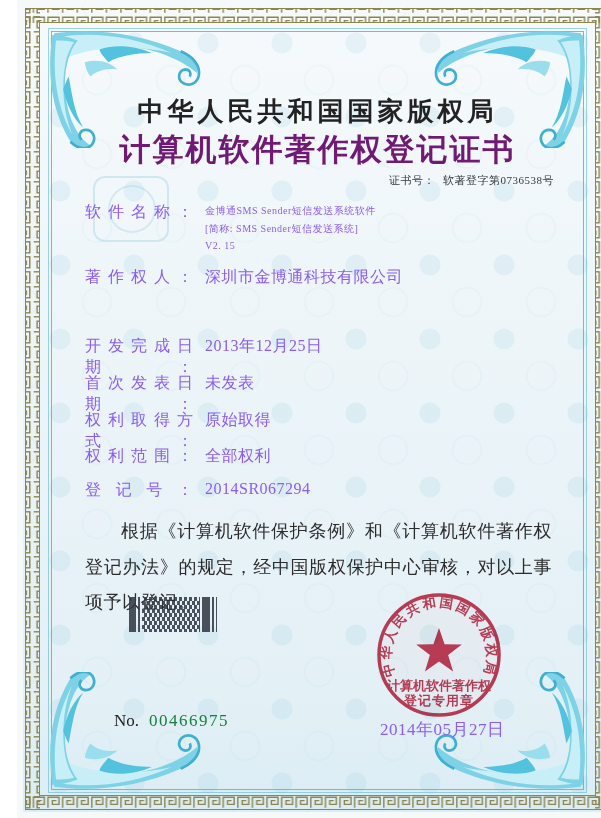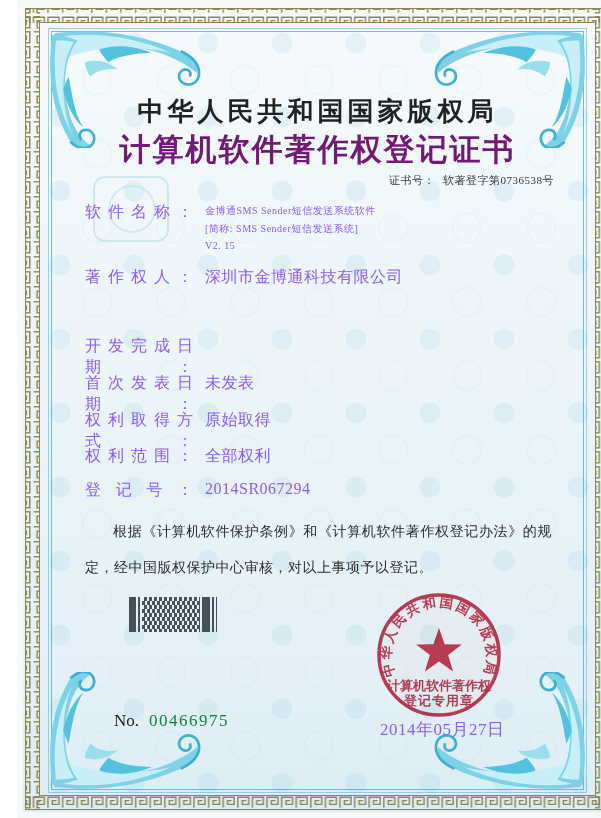--- a/index.html
+++ b/index.html
@@ -27,21 +27,21 @@
     letter-spacing:4px;color:#222;}
   .cert-title{position:absolute;top:129px;left:0;width:100%;text-align:center;font-size:31px;font-weight:700;
     letter-spacing:2px;color:#701a75;}
   .cert-no{position:absolute;top:173px;left:372px;font-size:11px;color:#33373d;letter-spacing:0.5px;}
   .cert-no .lab{margin-right:8px;}
   .field-row{position:absolute;left:68px;display:flex;align-items:flex-start;color:#8b5cf6;font-size:16px;}
   .flabel{display:inline-block;width:108px;text-align:justify;text-align-last:justify;text-justify:inter-character;
     flex:none;letter-spacing:0;}
   .fvalue{margin-left:12px;letter-spacing:0.5px;}
   .multi .line{line-height:17.5px;font-size:10px;letter-spacing:0.5px;}
-  .statement{position:absolute;left:68px;top:514px;width:467px;font-size:14px;line-height:35.5px;
+  .statement{position:absolute;left:68px;top:514px;width:467px;font-size:18px;line-height:35.5px;
     color:#2b2b2b;text-indent:2em;text-align:justify;letter-spacing:0.5px;}
   .barcode{position:absolute;left:112px;top:597px;width:88px;height:35px;display:flex;gap:2px;opacity:.88;}
   .barcode .solid{background:#333a46;height:100%;}
   .barcode .noise{flex:1;height:100%;
     background-image:repeating-conic-gradient(#343b47 0% 25%, rgba(0,0,0,0) 0% 50%);
     background-size:5px 8px;}
   .serial{position:absolute;left:97px;top:711px;font-size:17px;color:#222;}
   .serial .num{color:#15803d;letter-spacing:1.5px;margin-left:10px;text-align:right;}
   .issue-date{position:absolute;left:363px;top:718px;font-size:17px;color:#8b5cf6;letter-spacing:0.5px;}
   .seal{position:absolute;left:356px;top:589px;width:132px;height:132px;mix-blend-mode:multiply;opacity:.95;}
@@ -116,20 +116,21 @@
       <div class="line">[简称: SMS Sender短信发送系统]</div>
       <div class="line">V2. 15</div>
     </span>
   </div>
   <div class="field-row" style="top:267px">
     <span class="flabel">著作权人：</span>
     <span class="fvalue">深圳市金博通科技有限公司</span>
   </div>
   <div class="field-row" style="top:336px">
     <span class="flabel">开发完成日期：</span>
+    <span class="fvalue">2013年12月25日</span>
   </div>
   <div class="field-row" style="top:410px">
     <span class="flabel">权利取得方式：</span>
     <span class="fvalue">原始取得</span>
   </div>
   <div class="field-row" style="top:373px">
     <span class="flabel">首次发表日期：</span>
     <span class="fvalue">未发表</span>
   </div>
   <div class="field-row" style="top:446px">

